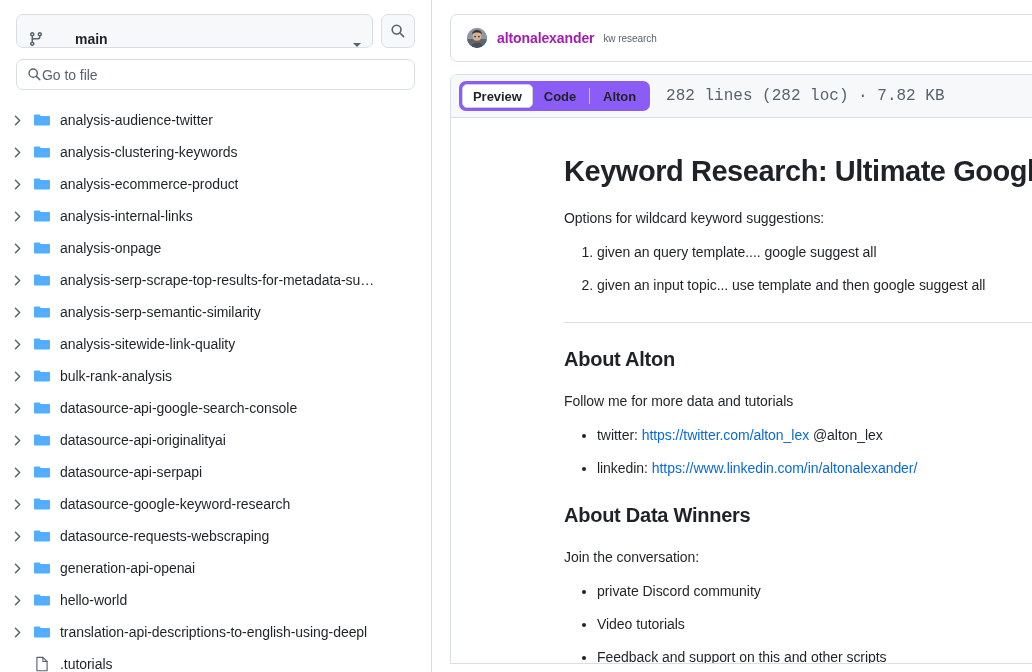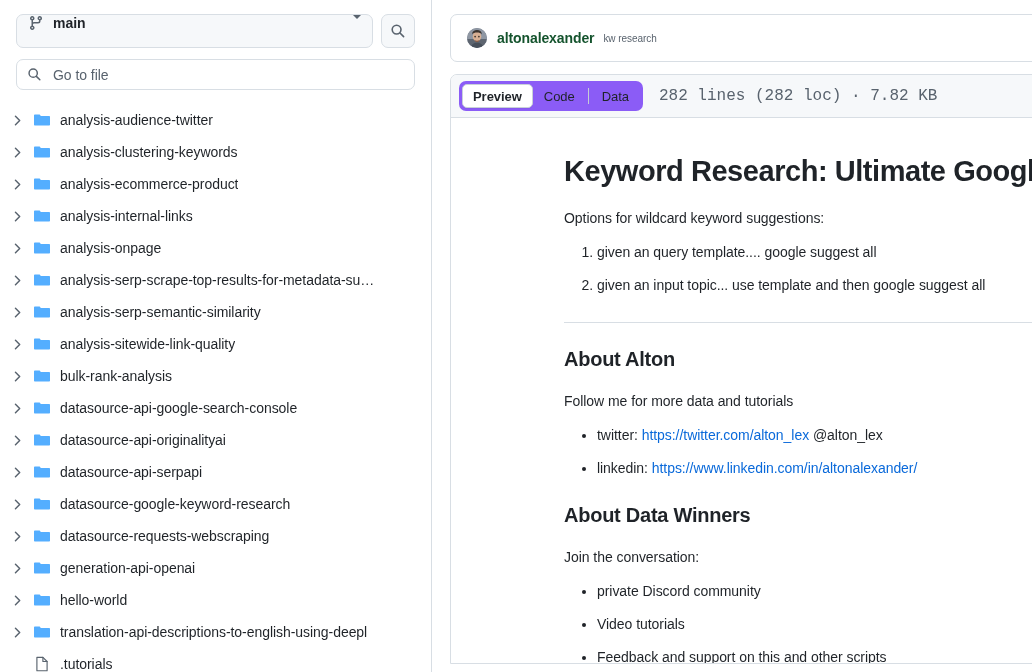--- a/index.html
+++ b/index.html
@@ -37,23 +37,24 @@
     align-items: center;
     gap: 8px;
   }
   .branch-select {
     flex: 1 1 auto;
     height: 34px;
     border: 1px solid #d8dee4;
     border-radius: 7px;
     background: #f6f8fa;
     display: flex;
-    align-items: flex-start;
+    align-items: flex-end;
     padding: 0 9px 0 11px;
     cursor: pointer;
+    gap: 22px;
   }
   .branch-icon {
     flex: 0 0 16px;
     width: 16px; height: 16px;
     color: #59636e;
     display: block;
     margin-right: 9px;
   }
   .branch-label {
     flex: 1 1 auto;
@@ -92,21 +93,20 @@
     border: 1px solid #d8dee4;
     border-radius: 7px;
     background: #ffffff;
     display: flex;
     align-items: center;
     padding: 0 10px;
     cursor: text;
   }
   .gotofile svg { width: 15px; height: 15px; color: #59636e; flex: 0 0 15px; display:block; }
   .gotofile-ph {
-    margin-left: 11px;
     font-size: 14px;
     color: #59636e;
     letter-spacing: -0.05px;
     white-space: nowrap;
   }
 
   
   .tree {
     margin-top: 14px;
     padding: 0 0 0 0;
@@ -178,21 +178,21 @@
     border-radius: 50%;
     margin-right: 10px;
     overflow: hidden;
     background: #7a8290;
     position: relative;
   }
   .avatar .av-svg { width: 20px; height: 20px; display: block; }
   .crumb-owner {
     font-size: 14px;
     font-weight: 700;
-    color: #14532d;
+    color: #a21caf;
     letter-spacing: -0.1px;
   }
   .crumb-repo {
     font-size: 10px;
     font-weight: 400;
     color: #59636e;
     margin-left: 9px;
     letter-spacing: -0.05px;
   }
 
@@ -225,20 +225,21 @@
   .seg-item {
     height: 24px;
     display: flex;
     align-items: center;
     padding: 0 11px;
     font-size: 13px;
     color: #1f2328;
     border-radius: 5px;
     cursor: pointer;
     letter-spacing: -0.05px;
+    font-weight: bold;
   }
   .seg-item.active {
     background: #ffffff;
     border: 1px solid #c9d1d9;
     font-weight: 700;
     padding: 0 10px;
     box-shadow: 0 1px 0 rgba(27,31,36,0.04);
   }
   .seg-sep {
     width: 1px;
@@ -608,21 +609,21 @@
       <span class="crumb-repo">kw research</span>
     </div>
 
     <div class="file-box">
 
       <div class="file-header">
         <div class="seg">
           <div class="seg-item active">Preview</div>
           <div class="seg-item">Code</div>
           <div class="seg-sep"></div>
-          <div class="seg-item">Data</div>
+          <div class="seg-item">Alton</div>
         </div>
         <div class="file-meta">282 lines (282 loc) · 7.82 KB</div>
       </div>
 
       <div class="md">
         <h1>Keyword Research: Ultimate Google S</h1>
         <p>Options for wildcard keyword suggestions:</p>
         <ol id="ordered-list">
             <li>given an query template.... google suggest all</li>
             <li>given an input topic... use template and then google suggest all</li>

